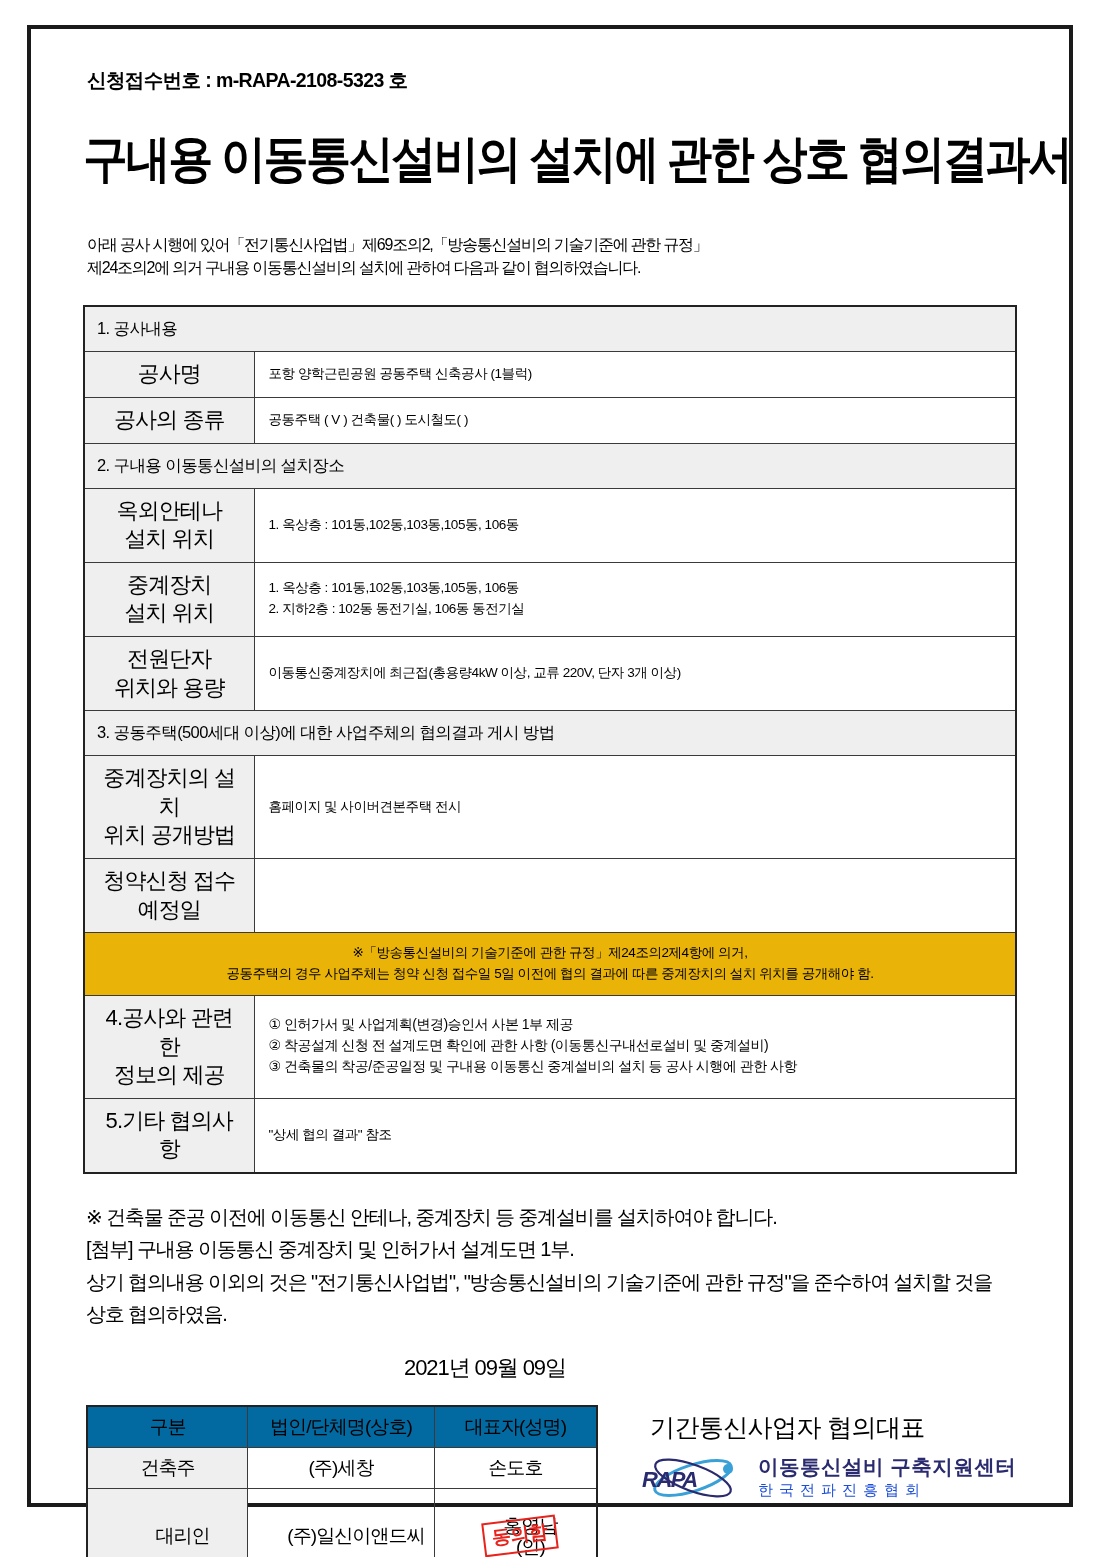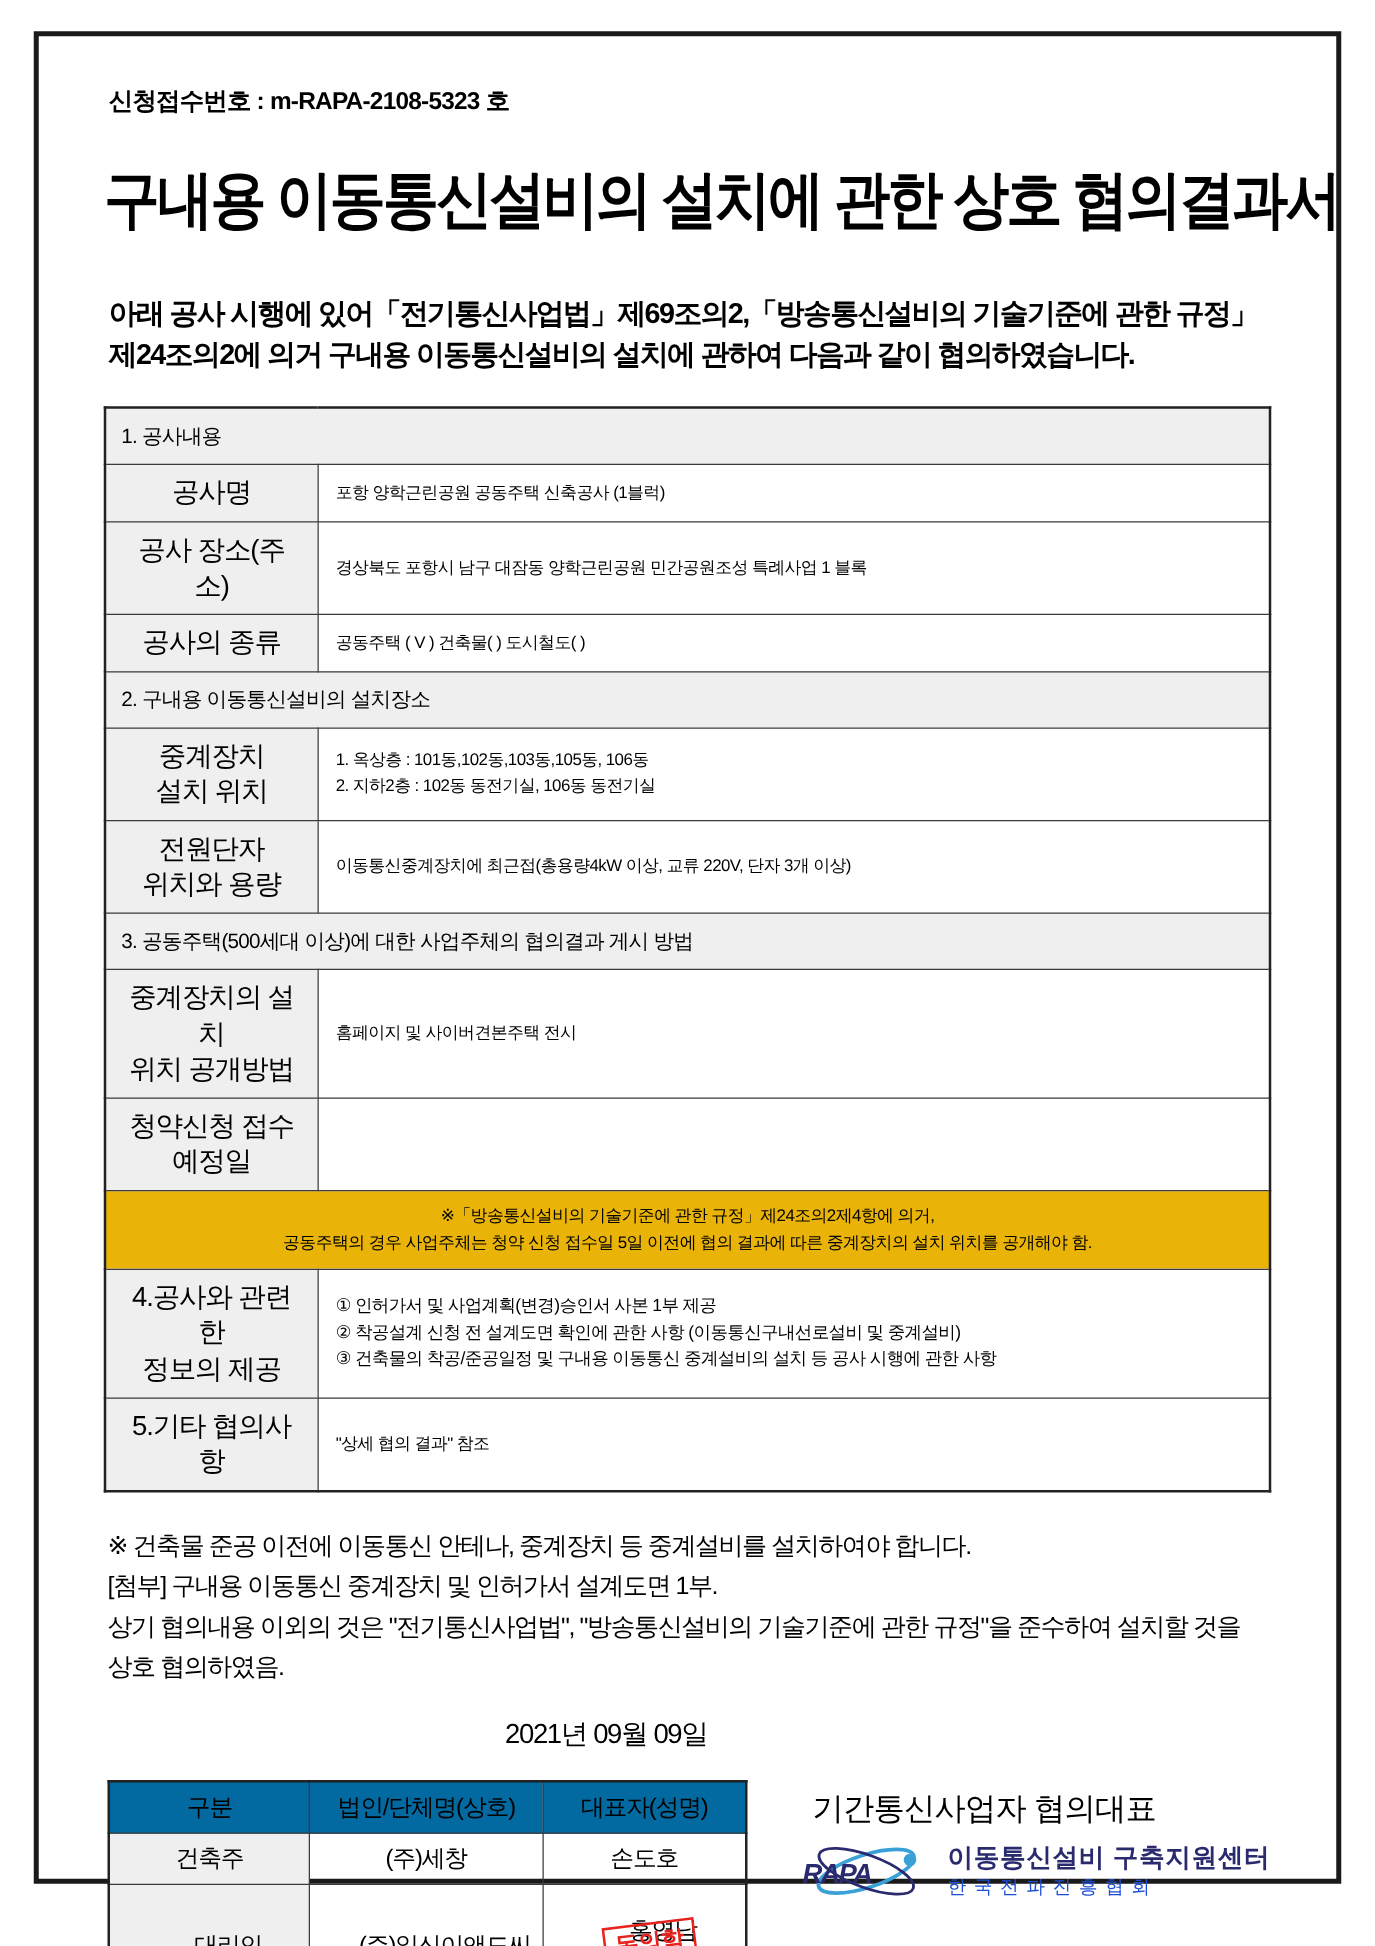--- a/index.html
+++ b/index.html
@@ -47,22 +47,22 @@
     letter-spacing: -2.4px;
     text-align: center;
     margin: 32px 0 0 0;
     white-space: nowrap;
     transform: scaleY(1.12);
     transform-origin: center top;
   }
 
   .intro {
     margin: 48px 0 0 4px;
-    font-size: 23px;
-    font-weight: bold;
+    font-size: 16px;
+    font-weight: normal;
     line-height: 1.42;
     letter-spacing: -1.25px;
     white-space: nowrap;
   }
   .intro div { white-space: nowrap; }
 
   
   .main-table {
     margin: 26px 0 0 0;
     width: 100%;
@@ -289,30 +289,33 @@
         </colgroup>
     <tbody>
       <tr>
         <td class="sec-head" colspan="2">1. 공사내용</td>
       </tr>
       <tr class="r-short">
         <td class="lbl">공사명</td>
         <td class="val">포항 양학근린공원 공동주택 신축공사 (1블럭)</td>
       </tr>
       <tr class="r-short">
-        <td class="lbl">공사 장소(주소)</td>
-        <td class="val">경상북도 포항시 남구 대잠동 양학근린공원 민간공원조성 특례사업 1 블록</td>
-      </tr>
-      <tr class="r-short">
         <td class="lbl">공사의 종류</td>
         <td class="val">공동주택 ( V ) 건축물( ) 도시철도( )</td>
       </tr>
 
       <tr>
         <td class="sec-head" colspan="2">2. 구내용 이동통신설비의 설치장소</td>
+      </tr>
+      <tr class="r-tall">
+        <td class="lbl">
+          <span>옥외안테나</span><br>
+          <span>설치 위치</span>
+        </td>
+        <td class="val">1. 옥상층 : 101동,102동,103동,105동, 106동</td>
       </tr>
       <tr class="r-tall">
         <td class="lbl">
           <span>중계장치</span><br>
           <span>설치 위치</span>
         </td>
         <td class="val">
           <span class="ln">1. 옥상층 : 101동,102동,103동,105동, 106동</span>
           <span class="ln">2. 지하2층 : 102동 동전기실, 106동 동전기실</span>
         </td>

